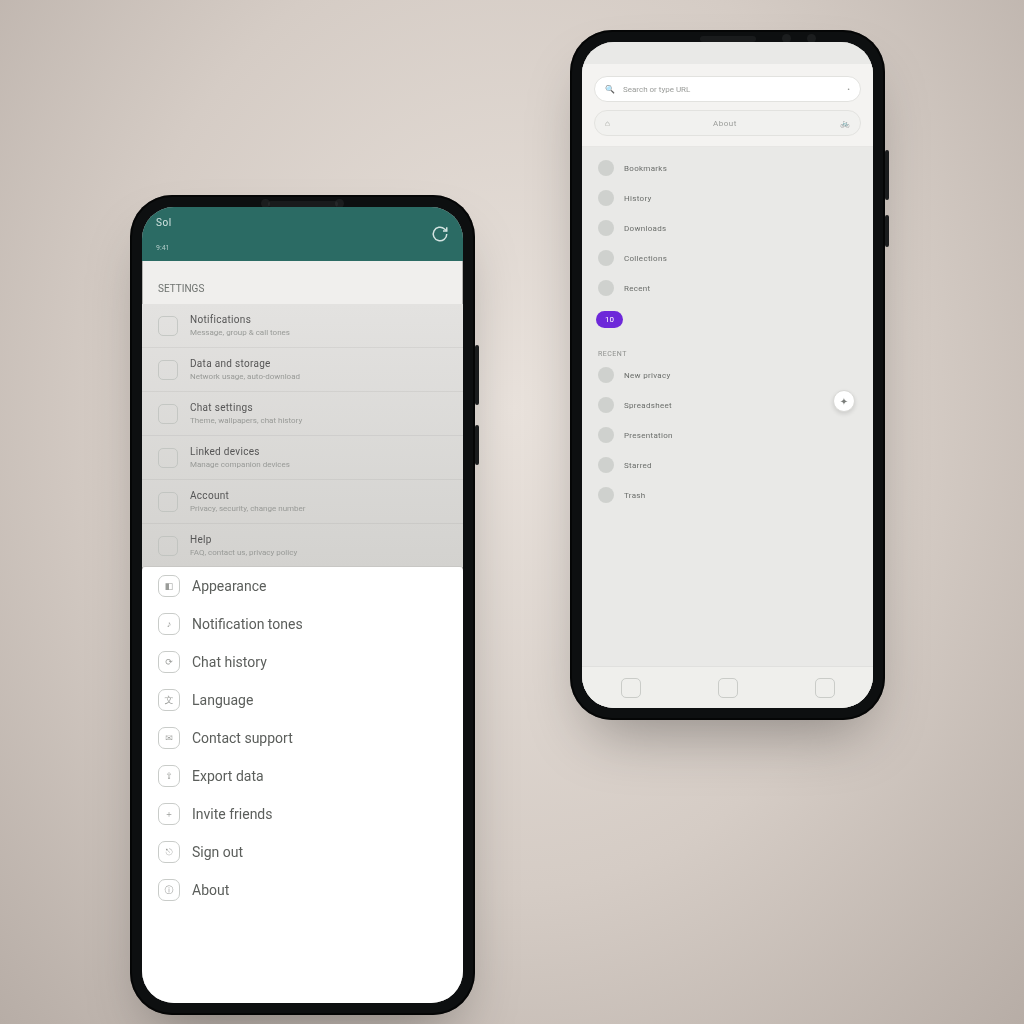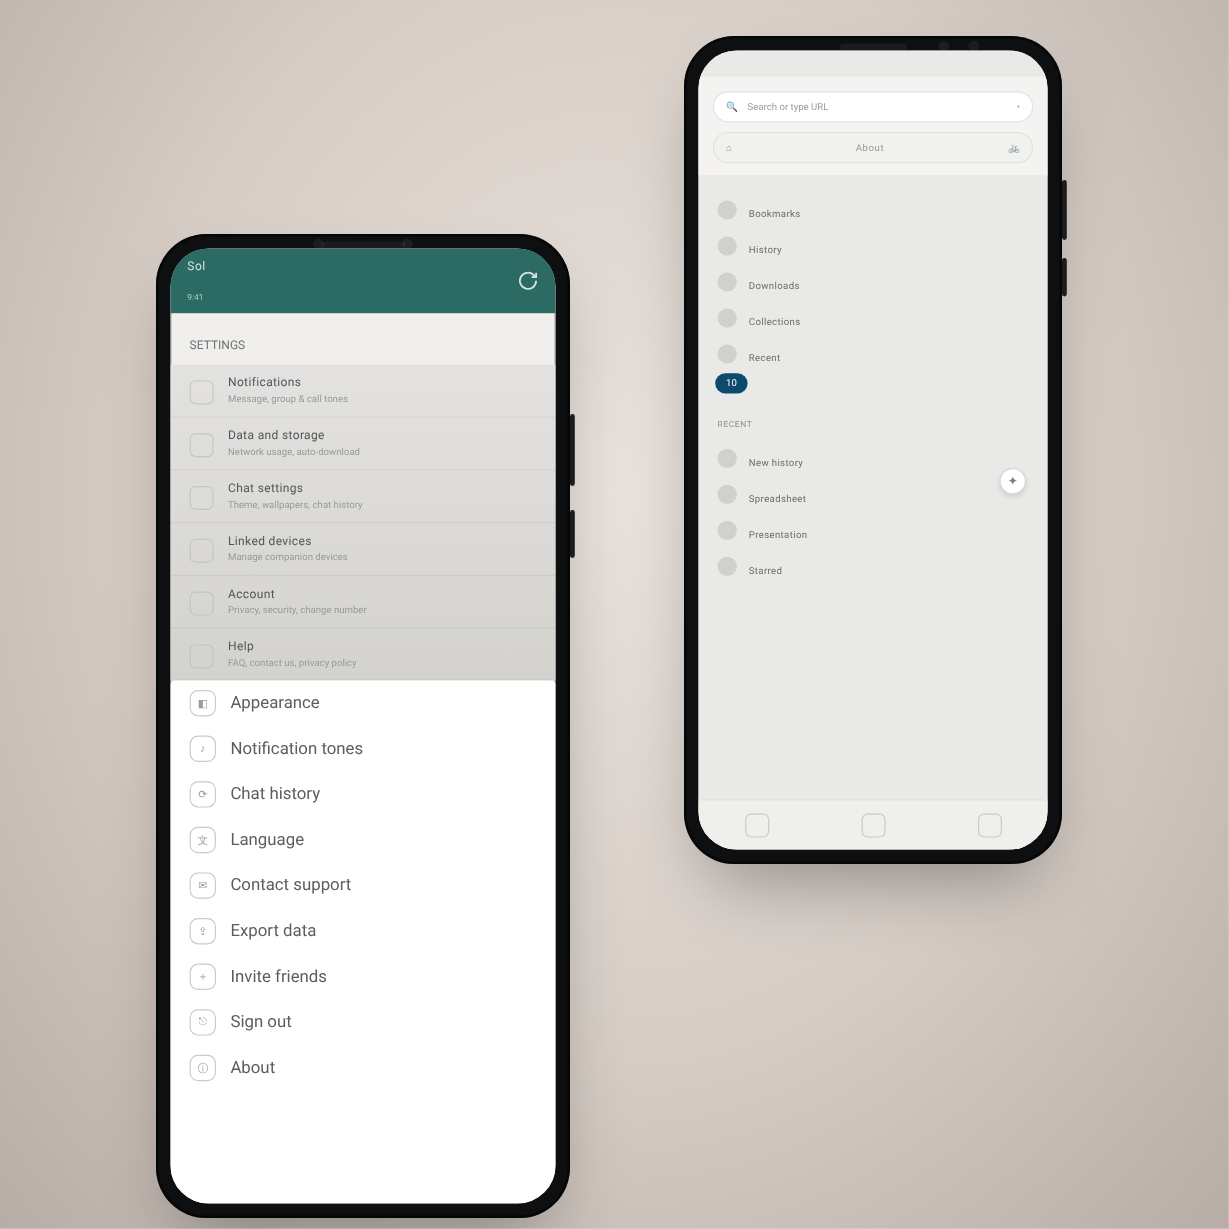--- a/index.html
+++ b/index.html
@@ -20,45 +20,45 @@
   .phone-left{left:130px;top:195px;width:345px;height:820px}
   .pl-top{background:#2b6b64;height:54px;display:flex;align-items:center;padding:0 14px;color:#e6f1ef}
   .pl-top .title{font-size:10px;letter-spacing:.5px;opacity:.9}
   .pl-top .time{font-size:7px;opacity:.7;margin-top:16px}
   .pl-top .spacer{flex:1}
   .pl-top .hicon{width:18px;height:18px;opacity:.9}
 
   .pl-section-label{font-size:10px;color:#6e726f;padding:22px 16px 10px}
 
   .pl-list{background:linear-gradient(#e3e2e0,#d3d2cf)}
-  .pl-item{display:flex;gap:12px;align-items:flex-end;padding:10px 16px}
+  .pl-item{display:flex;gap:12px;align-items:center;padding:10px 16px}
   .pl-item+.pl-item{border-top:1px solid rgba(0,0,0,.05)}
   .pl-ico{width:20px;height:20px;border-radius:5px;border:1.5px solid #b9bdb9;flex:none;margin-top:1px;opacity:.7}
   .pl-txt .t{font-size:10px;color:#555;letter-spacing:.3px}
   .pl-txt .s{font-size:8px;color:#989a97;margin-top:3px}
 
   .pl-sheet{background:#fff;border-radius:4px 4px 0 0;box-shadow:0 -1px 0 rgba(0,0,0,.05);flex:1}
   .pl-sheet .row{display:flex;align-items:center;gap:12px;height:38px;padding:0 16px}
   .pl-sheet .ico{width:22px;height:22px;border-radius:7px;border:1.5px solid #c9ccc9;background:#fff;display:flex;align-items:center;justify-content:center;font-size:9px;color:#9a9c99}
   .pl-sheet .lab{font-size:14px;color:#5b5e5b}
   .pl-screen-col{display:flex;flex-direction:column;height:100%}
 
   
   .phone-right{left:570px;top:30px;width:315px;height:690px}
   .pr-col{display:flex;flex-direction:column;height:100%;background:#e9e9e7}
   .pr-header{background:#f4f3f1;padding:12px 12px 10px;border-bottom:1px solid rgba(0,0,0,.05)}
   .pr-search,.pr-chip{background:#fff;border:1px solid #e2e2df;border-radius:14px;height:26px;
         display:flex;align-items:center;gap:8px;padding:0 10px;font-size:8px;color:#9a9c99}
   .pr-chip{margin-top:8px;justify-content:space-between;background:#f1f1ef}
   .pr-chip .lab{flex:1;text-align:center;letter-spacing:.5px}
   .pr-body{flex:1;overflow:hidden;padding:6px 0}
-  .pr-item{display:flex;align-items:flex-end;gap:10px;height:30px;padding:0 16px}
+  .pr-item{display:flex;align-items:center;gap:10px;height:30px;padding:0 16px}
   .pr-ico{width:16px;height:16px;border-radius:50%;background:#cfd1ce;flex:none}
   .pr-lab{font-size:8px;color:#6a6d6a;letter-spacing:.3px}
-  .pr-pill{margin:8px 14px 2px;display:inline-flex;align-items:center;justify-content:center;padding:4px 9px;border-radius:11px;background:#0c4a6e;color:#fff;font-size:8px}
+  .pr-pill{margin:8px 14px 2px;display:inline-flex;align-items:center;justify-content:center;padding:4px 9px;border-radius:11px;background:#6d28d9;color:#fff;font-size:8px}
   .pr-fab{position:absolute;right:18px;top:348px;width:22px;height:22px;border-radius:50%;background:#fff;border:1px solid #d9d9d6;display:flex;align-items:center;justify-content:center;color:#7a7d7a;font-size:10px;box-shadow:0 2px 4px rgba(0,0,0,.12)}
   .pr-divider{height:14px}
   .pr-heading{font-size:7px;color:#8e908d;padding:6px 16px 2px;letter-spacing:.5px}
   .pr-tabbar{height:42px;background:#efefec;border-top:1px solid rgba(0,0,0,.06);display:flex;justify-content:space-around;align-items:center}
   .pr-tab{width:20px;height:20px;border-radius:5px;border:1.5px solid #c3c6c2;opacity:.85}
   svg{display:block}
 </style>
 </head>
 <body>
 
@@ -228,33 +228,37 @@
             </div>
 
           <div><span class="pr-pill">10</span></div>
           <div class="pr-fab">✦</div>
 
           <div class="pr-divider"></div>
           <div class="pr-heading">RECENT</div>
 
           <div class="pr-item">
               <div class="pr-ico"></div>
-              <div class="pr-lab">New history</div>
+              <div class="pr-lab">New privacy</div>
             </div>
           <div class="pr-item">
               <div class="pr-ico"></div>
               <div class="pr-lab">Spreadsheet</div>
             </div>
           <div class="pr-item">
               <div class="pr-ico"></div>
               <div class="pr-lab">Presentation</div>
             </div>
           <div class="pr-item">
               <div class="pr-ico"></div>
               <div class="pr-lab">Starred</div>
+            </div>
+          <div class="pr-item">
+              <div class="pr-ico"></div>
+              <div class="pr-lab">Trash</div>
             </div>
         </div>
 
         <div class="pr-tabbar">
           <div class="pr-tab"></div>
           <div class="pr-tab"></div>
           <div class="pr-tab"></div>
         </div>
 
       </div>

